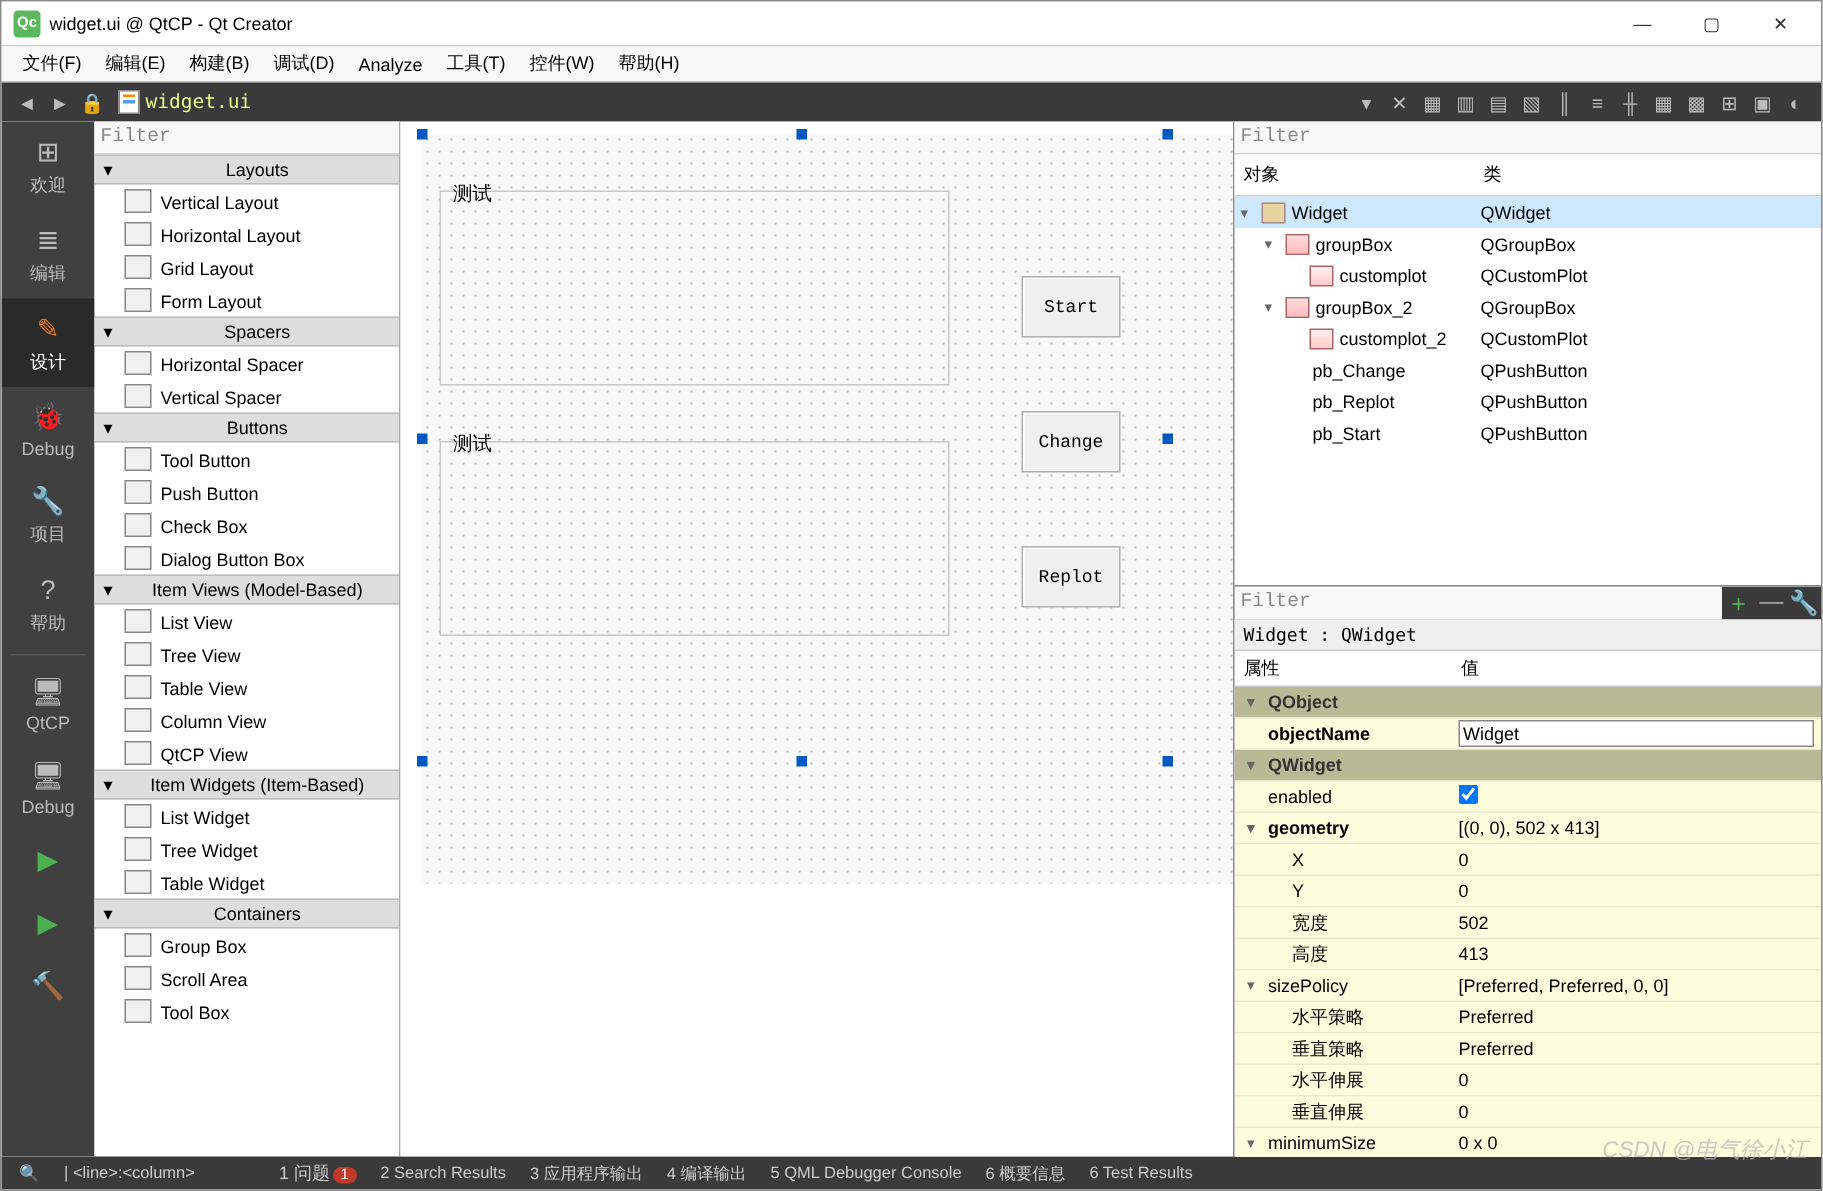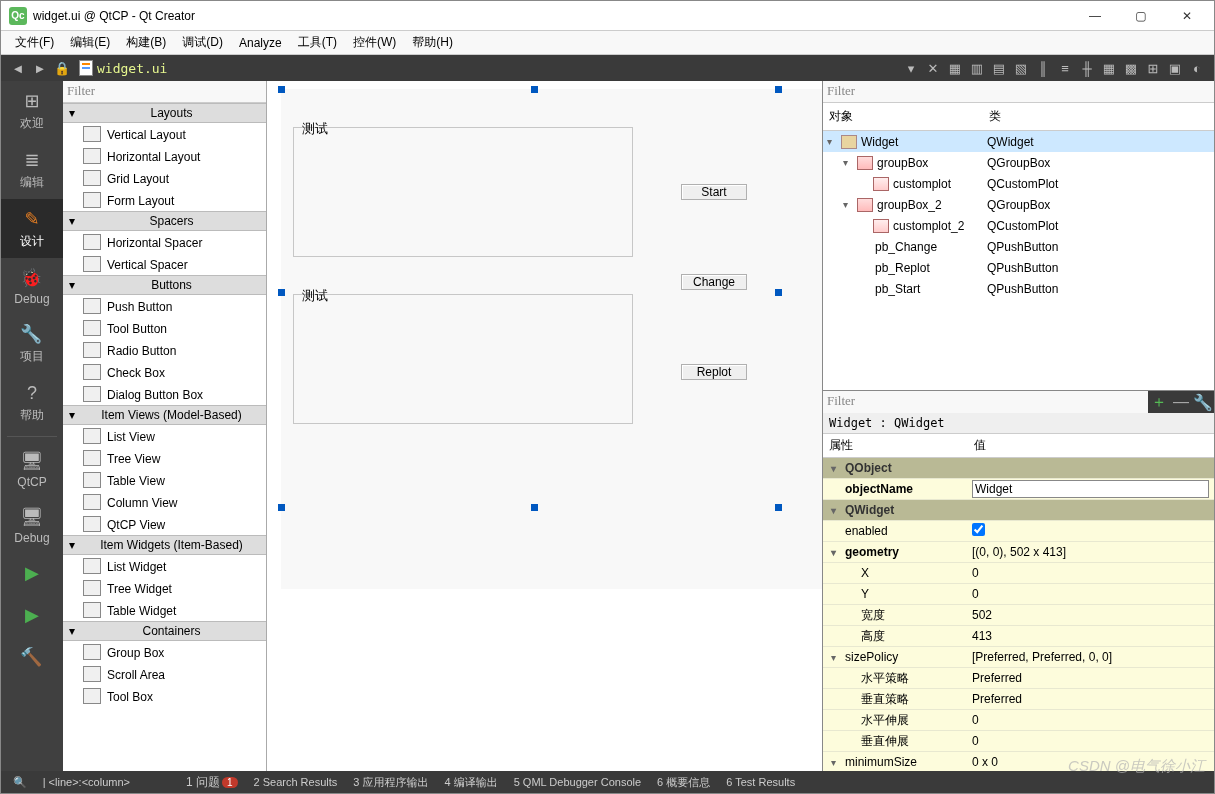--- a/index.html
+++ b/index.html
@@ -16,34 +16,34 @@
 .toolbar .doc-icon::before{content:"";position:absolute;top:2px;left:2px;right:2px;height:6px;background:linear-gradient(#f80,#f80 2px,transparent 2px,transparent 4px,#59f 4px,#59f 6px)}
 .toolbar .spacer{flex:1}
 .toolbar .tbtn{width:20px;height:20px;margin:0 1px;display:flex;align-items:center;justify-content:center;color:#bbb;font-size:13px}
 .content{flex:1;display:flex;overflow:hidden}
 .sidebar{width:62px;background:#404040;display:flex;flex-direction:column;align-items:center;color:#bbb}
 .sidebar .item{width:100%;padding:8px 0;display:flex;flex-direction:column;align-items:center;font-size:11px}
 .sidebar .item.active{background:#2a2a2a;color:#fff}
 .sidebar .item .icon{width:24px;height:24px;margin-bottom:2px;display:flex;align-items:center;justify-content:center;font-size:18px}
 .sidebar .sep{height:1px;background:#555;width:80%;margin:4px 0}
 .widgetbox{width:204px;background:#fff;display:flex;flex-direction:column;border-right:1px solid #aaa}
-.filter{height:22px;font-family:Liberation Serif, serif;font-size:13px;padding:2px 4px;background:#f8f8f8;border-bottom:1px solid #ccc;color:#888}
+.filter{height:22px;font-family:Liberation Mono, monospace;font-size:13px;padding:2px 4px;background:#f8f8f8;border-bottom:1px solid #ccc;color:#888}
 .wblist{flex:1;overflow:auto}
 .wbhdr{background:#ddd;text-align:center;font-weight:normal;padding:2px;border-top:1px solid #bbb;border-bottom:1px solid #bbb;display:flex;align-items:center}
 .wbhdr .chev{width:14px}
 .wbhdr .txt{flex:1}
 .wbitem{display:flex;align-items:flex-end;padding:3px 4px 3px 20px}
 .wbitem .ico{width:18px;height:16px;margin-right:6px;display:inline-block;border:1px solid #888;background:#f0f0f0;position:relative}
 .designer{flex:1;background:#fff;position:relative;padding:10px;overflow:hidden}
 .canvas{position:absolute;left:14px;top:8px;width:782px;height:500px;background:repeating-conic-gradient(#ddd 0% 25%, #fff 0% 50%) 50% / 8px 8px;background:#f8f8f8}
 .dotgrid{background-image:radial-gradient(#bbb 0.6px, transparent 0.6px);background-size:8px 8px}
 .handle{width:7px;height:7px;background:#0058c0;position:absolute}
 .groupbox{position:absolute;left:12px;border:1px solid #c7c7c7;padding:6px}
 .groupbox .gblabel{position:absolute;top:-8px;left:8px;background:transparent;font-family:SimSun,serif;font-size:13px}
-.gbtn{position:absolute;right:-80px;width:66px;height:16px;background:#efefef;border:1px solid #b0b0b0;box-shadow:1px 1px 0 #fff inset;font-family:Liberation Sans, sans-serif;font-size:12px;display:flex;align-items:center;justify-content:center}
+.gbtn{position:absolute;right:-80px;width:66px;height:41px;background:#efefef;border:1px solid #b0b0b0;box-shadow:1px 1px 0 #fff inset;font-family:Liberation Mono, monospace;font-size:12px;display:flex;align-items:center;justify-content:center}
 .right{width:392px;display:flex;flex-direction:column;background:#fff;border-left:1px solid #888}
 .obj-tree{height:310px;display:flex;flex-direction:column;border-bottom:1px solid #888}
 .obj-hdr{background:#fff;display:flex;padding:2px 0;border-bottom:1px solid #ccc}
 .obj-hdr div{padding:3px 6px}
 .obj-hdr .c1{width:160px}
 .treebody{flex:1;overflow:auto}
 .trow{display:flex;align-items:center;height:21px;padding-left:4px}
 .trow.sel{background:#cde8ff}
 .trow .ind{display:inline-block}
 .trow .chev{width:14px;color:#666;font-size:10px}
@@ -199,29 +199,25 @@
         <div class="wbitem">
           <span class="ico"></span>
           <span>Vertical Spacer</span>
         </div>
         <div class="wbhdr">
           <span class="chev">▾</span>
           <span class="txt">Buttons</span>
         </div>
         <div class="wbitem">
           <span class="ico"></span>
+          <span>Tool Button</span>
+        </div>
+        <div class="wbitem">
+          <span class="ico"></span>
           <span>Push Button</span>
-        </div>
-        <div class="wbitem">
-          <span class="ico"></span>
-          <span>Tool Button</span>
-        </div>
-        <div class="wbitem">
-          <span class="ico"></span>
-          <span>Radio Button</span>
         </div>
         <div class="wbitem">
           <span class="ico"></span>
           <span>Check Box</span>
         </div>
         <div class="wbitem">
           <span class="ico"></span>
           <span>Dialog Button Box</span>
         </div>
         <div class="wbhdr">

